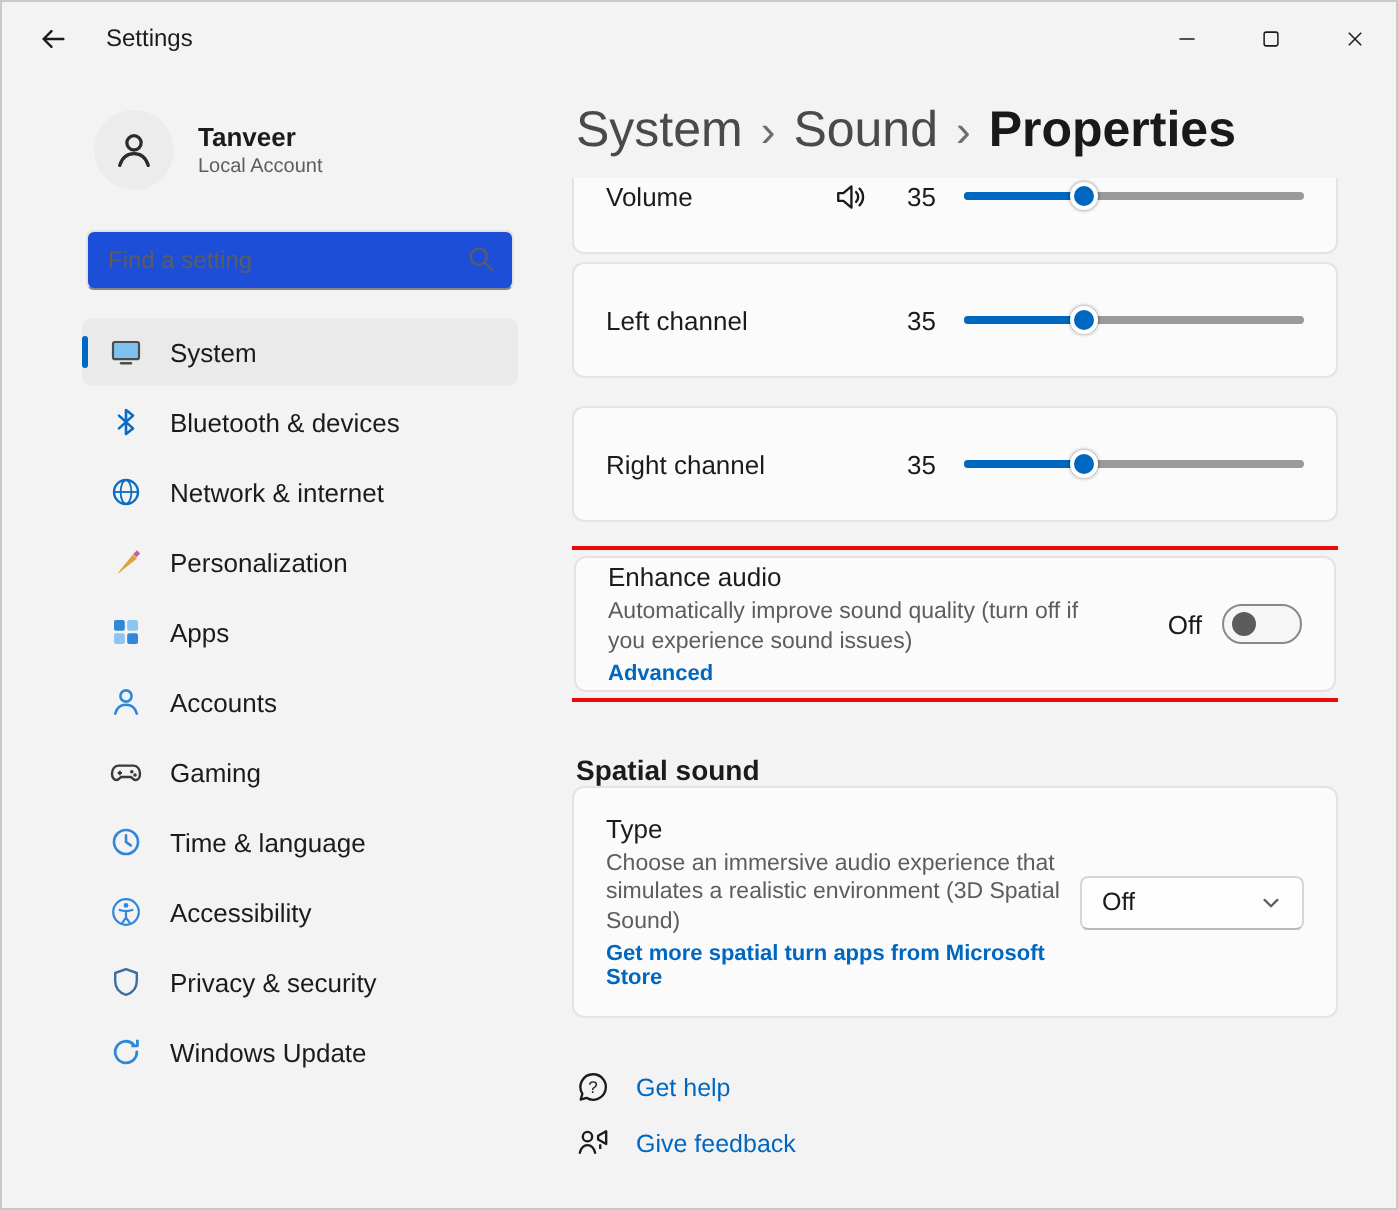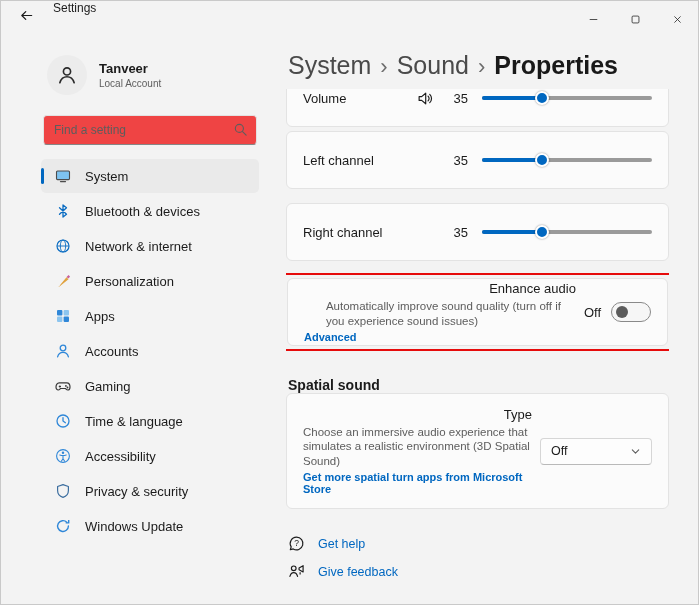--- a/index.html
+++ b/index.html
@@ -5,42 +5,42 @@
   * { margin:0; padding:0; box-sizing:border-box; }
   html,body { width:699px; height:605px; }
   body {
     font-family:"Liberation Sans","DejaVu Sans",sans-serif;
     background:#f3f3f3; color:#1b1b1b; overflow:hidden;
     border:1px solid #c9c9c9;
   }
   svg { display:block; }
 
   
-  .titlebar { height:36px; display:flex; }
+  .titlebar { height:36px; display:flex; align-items:center; }
   .back-btn { width:34px; height:28px; margin-left:8px; border:none; background:transparent;
               display:flex; align-items:center; justify-content:center; cursor:pointer; border-radius:4px; }
   .win-title { font-size:12px; margin-left:10px; }
   .win-controls { margin-left:auto; display:flex; height:100%; }
   .win-controls button { width:42px; height:100%; border:none; background:transparent;
               display:flex; align-items:center; justify-content:center; cursor:pointer; }
 
   
   .app-body { display:flex; height:569px; }
 
   
   .sidebar { width:270px; flex:none; padding-top:10px;padding-left:28px; }
   .user { display:flex; align-items:center; gap:12px; padding:8px 14px; margin:0 4px; cursor:pointer; }
   .avatar { width:40px; height:40px; border-radius:50%; background:#ececec;
             display:flex; align-items:center; justify-content:center; }
   .user-name { font-size:13px; font-weight:bold; }
   .user-type { font-size:10px; color:#5d5d5d; margin-top:2px; }
 
   .search-box { position:relative; margin:12px 14px 0; }
   .search-box input { width:100%; height:30px; border:1px solid #e2e2e2; border-bottom:1px solid #868686;
-            border-radius:4px; padding:0 30px 0 10px; font-size:12px; background:#ef4444; font-family:inherit; }
+            border-radius:4px; padding:0 30px 0 10px; font-size:12px; background:#1d4ed8; font-family:inherit; }
   .search-box input::placeholder { color:#5d5d5d; }
   .search-icon { position:absolute; right:9px; top:7px; }
 
   .nav { margin-top:14px; }
   .nav-item { display:flex; align-items:center; gap:14px; height:34px; margin:1px 12px;
             padding:0 14px; border-radius:5px; position:relative; font-size:13px; cursor:pointer; }
   .nav-item.selected { background:#eaeaea; }
   .nav-item.selected::before { content:""; position:absolute; left:0; top:9px; width:3px; height:16px;
             border-radius:2px; background:#0067c0; }
   .nav-icon { width:16px; height:16px; flex:none; }
@@ -65,21 +65,21 @@
   .speaker-icon { width:17px; height:17px; margin-right:14px; cursor:pointer; }
   .slider-value { font-size:13px; width:20px; text-align:right; margin-right:14px; }
   .slider { width:170px; height:4px; background:#9a9a9a; border-radius:2px; position:relative; cursor:pointer; }
   .slider-fill { position:absolute; left:0; top:0; height:4px; background:#0067c0; border-radius:2px; }
   .slider-thumb { position:absolute; top:50%; width:14px; height:14px; background:#0067c0;
           border:2px solid #fff; border-radius:50%; transform:translate(-50%,-50%);
           box-shadow:0 0 2px rgba(0,0,0,.45); cursor:pointer; }
 
   .annotation-box { margin:12px -4px 0; border:2px solid #e60b0b; padding:3px; }
   .enhance-card { height:68px; }
-  .card-text { flex:1; display:flex; flex-direction:column; margin-right:8px;align-items:flex-end; }
+  .card-text { flex:1; display:flex; flex-direction:column; margin-right:8px; }
   .card-title { font-size:13px; }
   .card-desc { font-size:11.5px; color:#5d5d5d; line-height:1.25; margin-top:3px; max-width:250px; }
   .inline-link { font-size:11px; color:#0067c0; font-weight:bold; margin-top:3px;
           text-decoration:none; cursor:pointer; align-self:flex-start; }
 
   .toggle-wrap { display:flex; align-items:center; gap:10px; flex:none; }
   .toggle-label { font-size:13px; }
   .toggle { width:40px; height:20px; border:1px solid #898989; border-radius:10px;
           background:#f6f6f6; position:relative; cursor:pointer; flex:none; }
   .toggle .knob { position:absolute; top:3px; left:4px; width:12px; height:12px;

